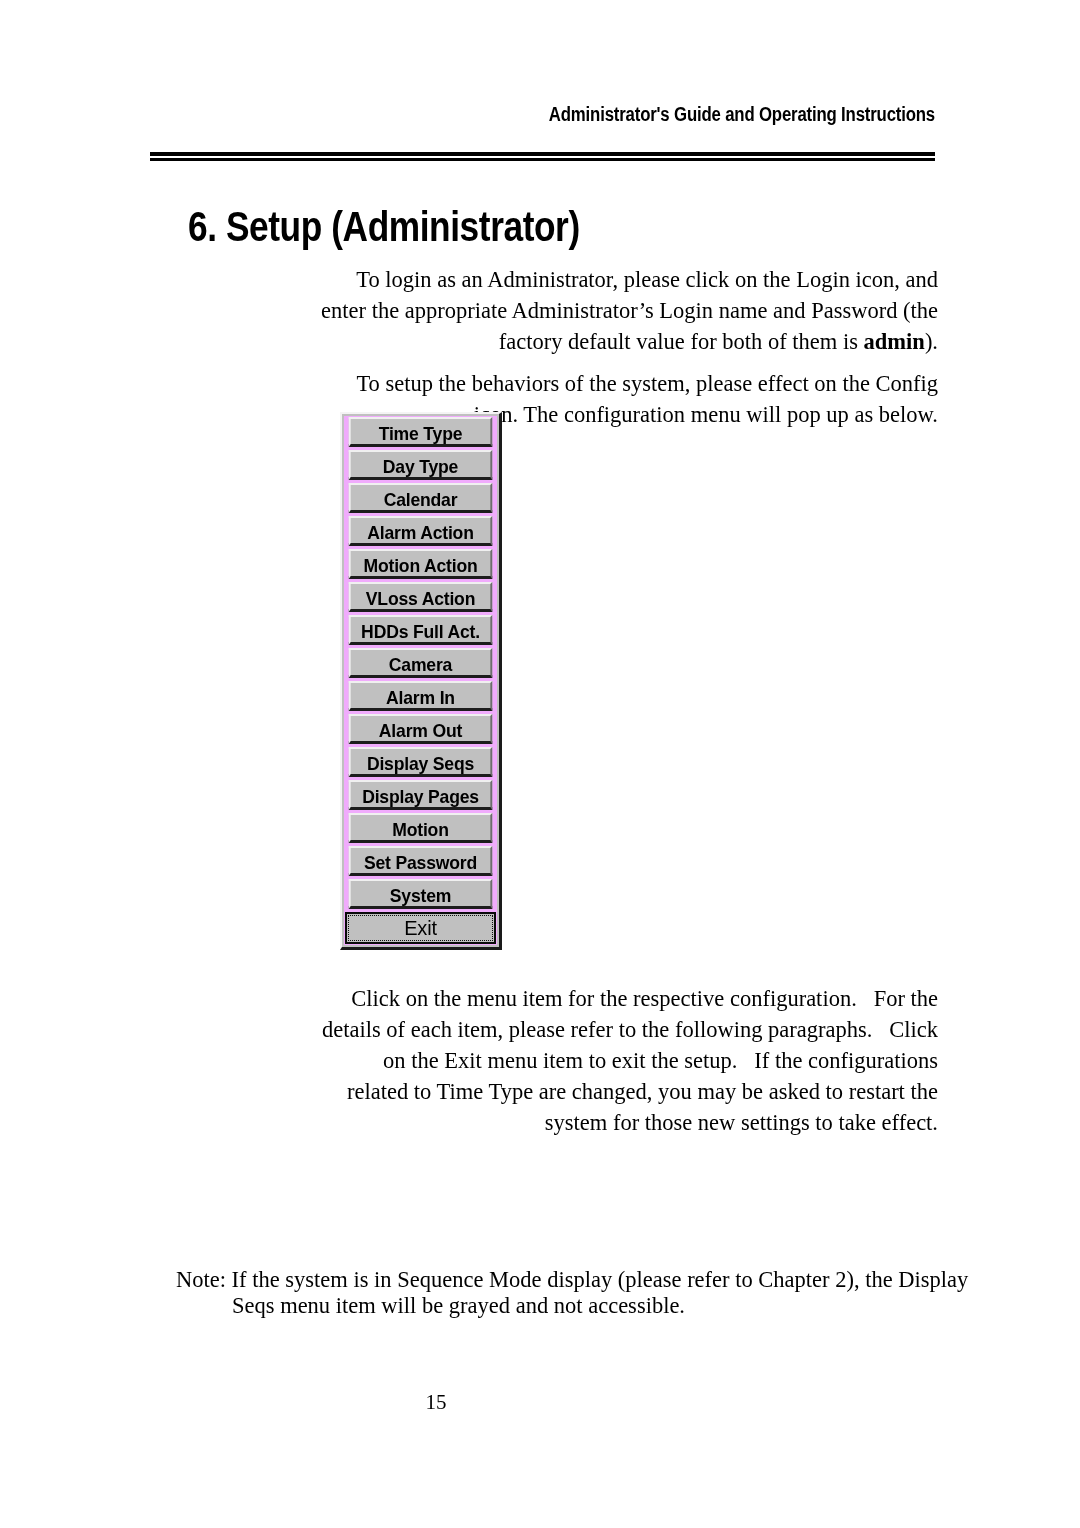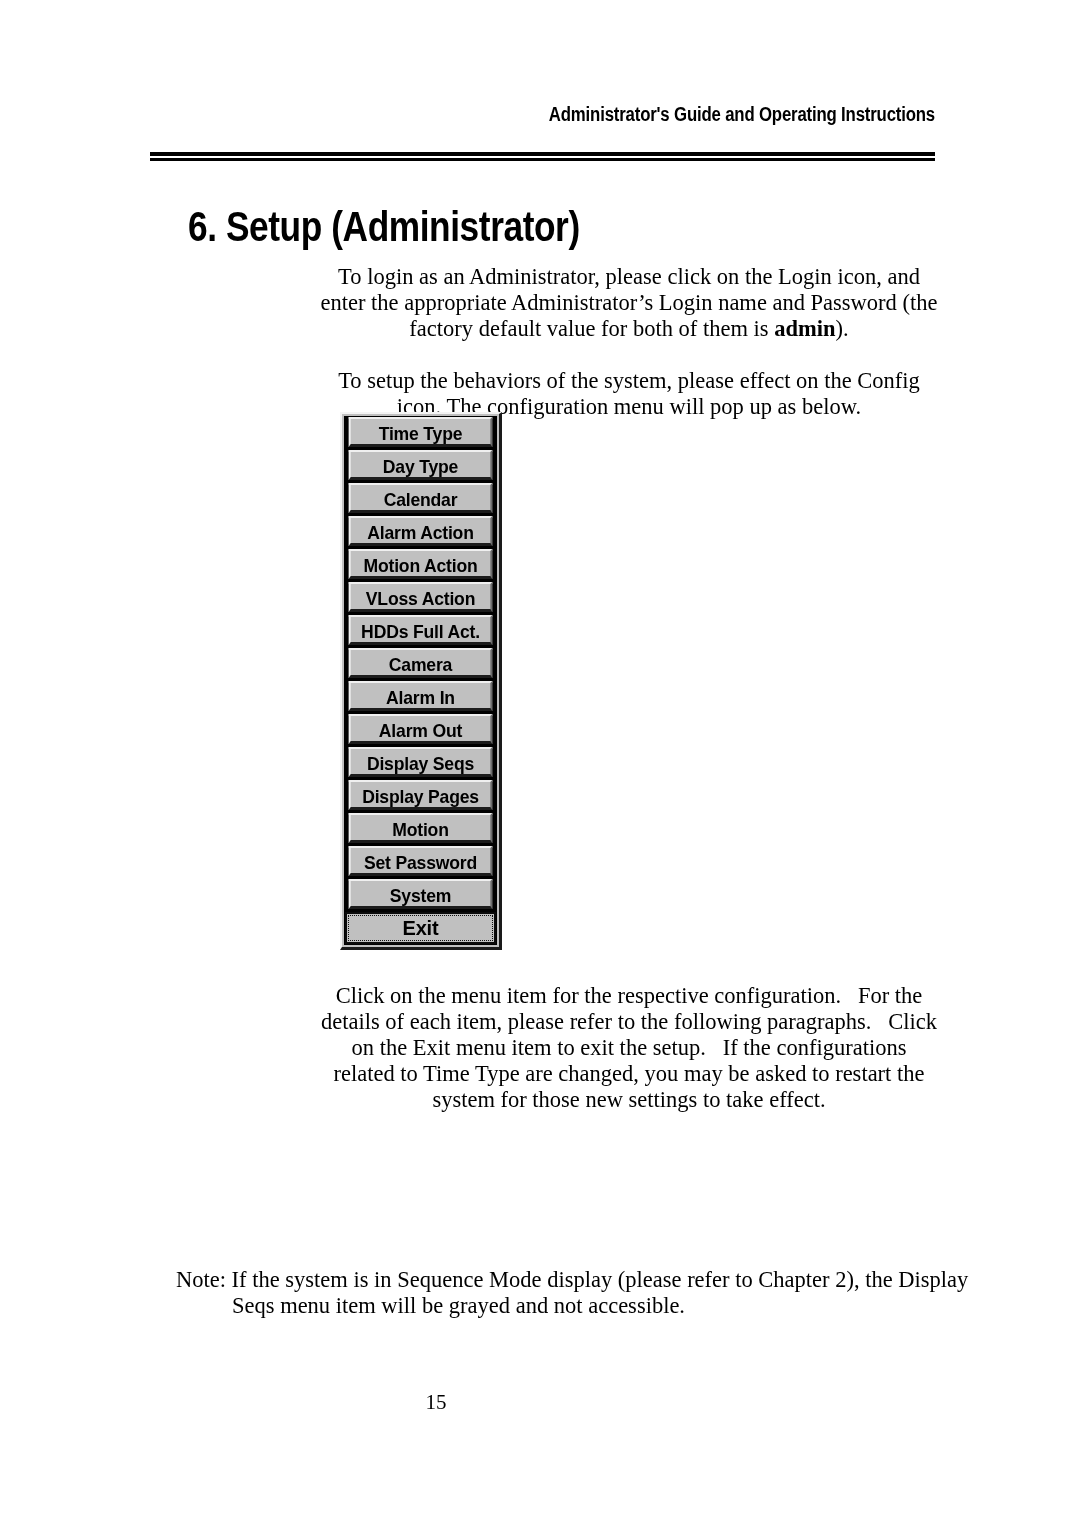--- a/index.html
+++ b/index.html
@@ -83,22 +83,22 @@
     white-space: nowrap;
     color: #000;
   }
 
   
   .body-block {
     position: absolute;
     left: 320px;
     width: 618px;
     font-size: 22.5px;
-    line-height: 26px;
-    text-align: center;
+    line-height: 31px;
+    text-align: right;
     white-space: pre-wrap;
   }
   #para-login  { top: 241px; }
   #para-setup  { top: 345px; }
   #para-click  { top: 960px; }
 
   .body-block b { font-weight: bold; }
 
   
   .note-block {
@@ -131,21 +131,21 @@
     width: 153px;
     background: #c0c0c0;
     border-top: 2px solid #f4f4f4;
     border-left: 2px solid #f4f4f4;
     border-right: 3px solid #1a1a1a;
     border-bottom: 3px solid #1a1a1a;
     padding: 2px 2px 2px 2px;
     box-sizing: content-box;
   }
   .menu-inner {
-    background: #000000;
+    background: #f0abfc;
     padding: 1px;
   }
 
   .menu-button {
     display: block;
     width: 100%;
     height: 30px;
     line-height: 30px;
     margin: 0 0 3px 0;
     background: #c0c0c0;
@@ -168,21 +168,21 @@
   }
   .menu-button:last-child { margin-bottom: 0; }
 
   
   .menu-button.is-default {
     height: 32px;
     line-height: 26px;
     border: 2px solid #0a0a0a;
     background: #c0c0c0;
     padding: 1px;
-    font-weight: bold;
+    font-weight: normal;
     font-size: 20px;
     font-family: "Liberation Sans", sans-serif;
     transform: none;
   }
   .menu-button.is-default .focus-ring {
     display: block;
     width: 100%;
     height: 100%;
     border: 1px dotted #111;
     box-sizing: border-box;

